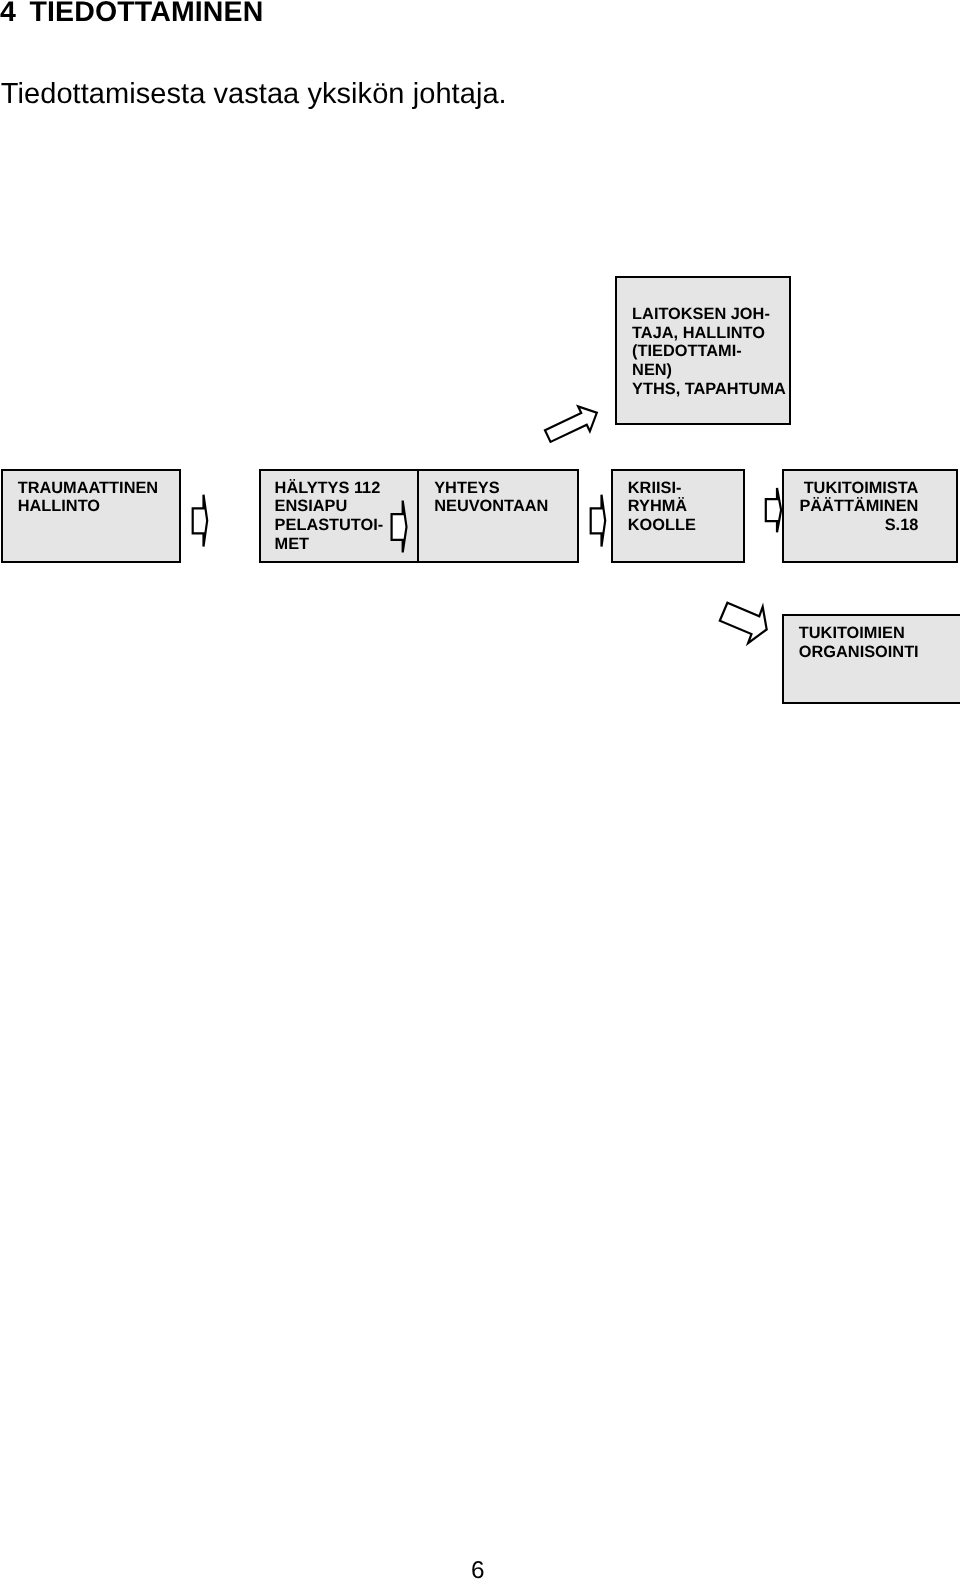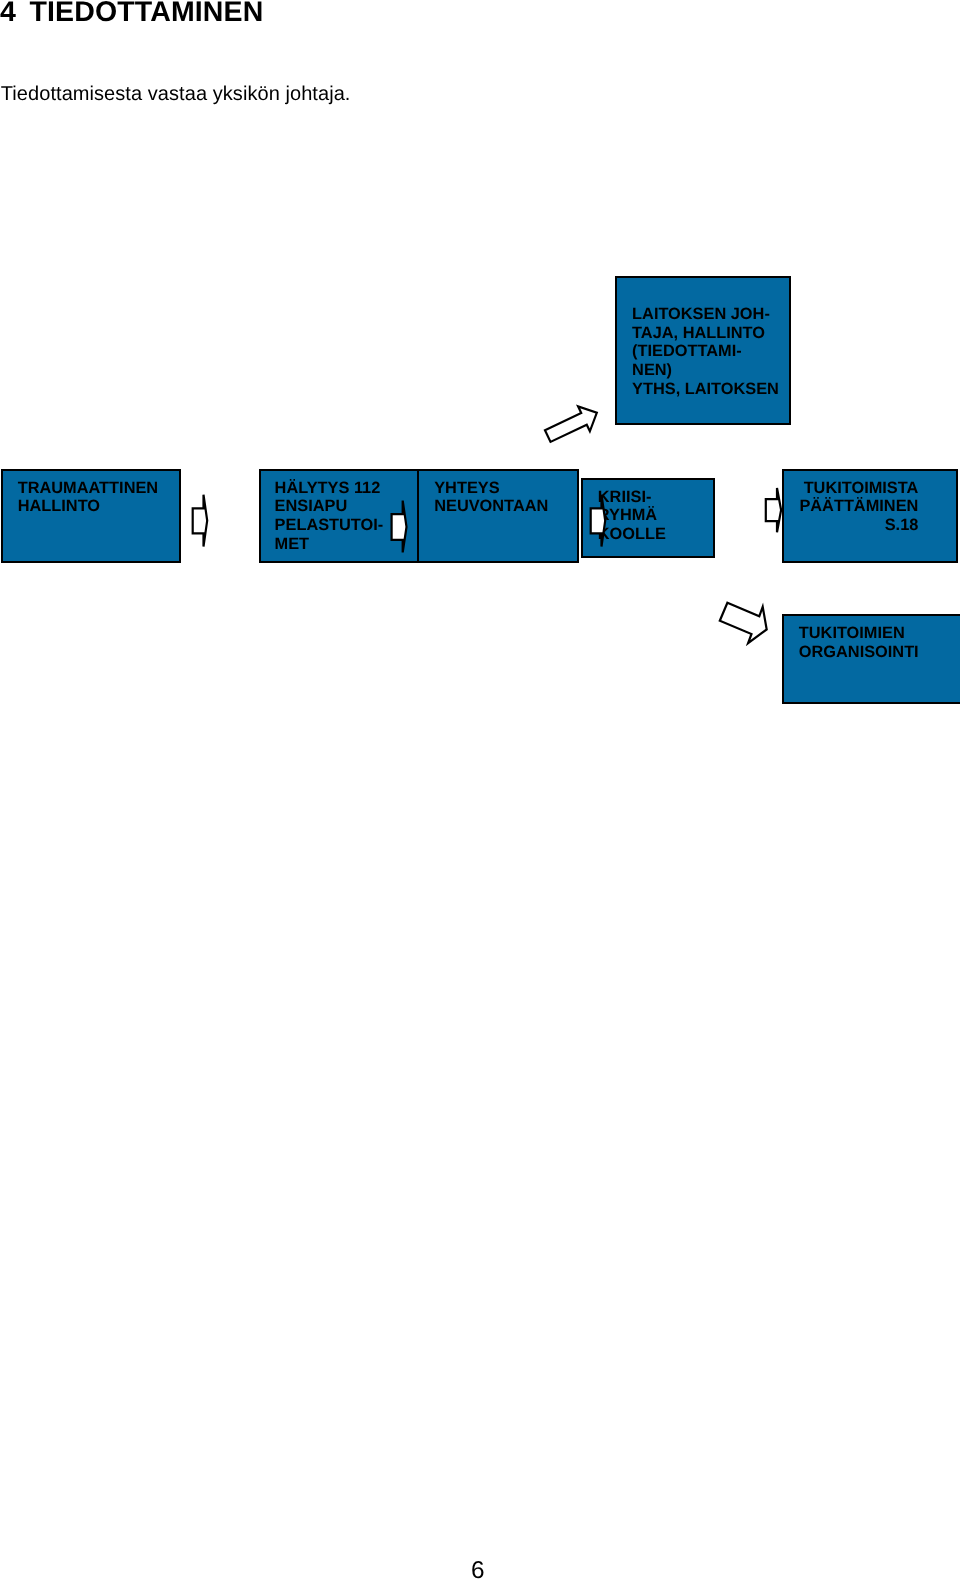--- a/index.html
+++ b/index.html
@@ -25,38 +25,38 @@
   .h-sec {
     font-weight: bold;
     font-size: 28.5px;
     line-height: 28.5px;
     letter-spacing: 0.145px;
     white-space: pre;
   }
   .h-sec .num { display:inline-block; width:29.4px; }
   .body-txt {
     font-weight: normal;
-    font-size: 20px;
+    font-size: 29px;
     line-height: 24.35px;
     letter-spacing: 0.063px;
     white-space: pre;
   }
   .pageno {
     font-weight: normal;
     font-size: 24.35px;
     line-height: 24.35px;
     white-space: pre;
   }
 
   
   .dbox {
     position: absolute;
     border: 2px solid #000000;
     box-sizing: border-box;
-    background: #0369a1;
+    background: #e5e5e5;
   }
   .dbox .txt {
     position: absolute;
     font-weight: bold;
     font-size: 16.35px;
     line-height: 18.72px;
     white-space: pre;
   }
   svg { position: absolute; overflow: visible; }
 </style>
@@ -66,36 +66,36 @@
 <div class="page">
 
   <div class="abs h-sec" style="left:0px; top:-2.24px;"><span class="num">4</span><span>TIEDOTTAMINEN</span></div>
 
   <div class="abs body-txt" style="left:0.8px; top:81.9px;">Tiedottamisesta vastaa yksikön johtaja.</div>
 
 
   <div class="abs" style="left:0px; top:0px; width:960px; height:1579px;">
 
     <div class="dbox" style="left:615px; top:276px; width:176px; height:149px;">
-      <div class="txt" style="left:15.1px; top:26.8px;"><span>LAITOKSEN JOH-</span><br><span>TAJA, HALLINTO</span><br><span>(TIEDOTTAMI-</span><br><span>NEN)</span><br><span>YTHS, LAITOKSEN</span></div>
+      <div class="txt" style="left:15.1px; top:26.8px;"><span>LAITOKSEN JOH-</span><br><span>TAJA, HALLINTO</span><br><span>(TIEDOTTAMI-</span><br><span>NEN)</span><br><span>YTHS, TAPAHTUMA</span></div>
     </div>
 
     <div class="dbox" style="left:1px; top:469px; width:180px; height:94px;">
       <div class="txt" style="left:14.72px; top:7.7px;"><span>TRAUMAATTINEN</span><br><span>HALLINTO</span></div>
     </div>
 
     <div class="dbox" style="left:219px; top:469px; width:161px; height:94px;margin-left:40px;">
       <div class="txt" style="left:13.6px; top:7.7px;"><span>HÄLYTYS 112</span><br><span>ENSIAPU</span><br><span>PELASTUTOI-</span><br><span>MET</span></div>
     </div>
 
     <div class="dbox" style="left:417px; top:469px; width:162px; height:94px;">
       <div class="txt" style="left:15.2px; top:7.7px;"><span>YHTEYS</span><br><span>NEUVONTAAN</span></div>
     </div>
 
-    <div class="dbox" style="left:581px; top:469px; width:134px; height:80px;margin-top:9px;">
+    <div class="dbox" style="left:611px; top:469px; width:134px; height:94px;">
       <div class="txt" style="left:14.8px; top:7.7px;"><span>KRIISI-</span><br><span>RYHMÄ</span><br><span>KOOLLE</span></div>
     </div>
 
     <div class="dbox" style="left:782px; top:469px; width:176px; height:94px;text-align:right;">
       <div class="txt" style="left:15.4px; top:7.7px;"><span>TUKITOIMISTA</span><br><span>PÄÄTTÄMINEN</span><br><span>S.18</span></div>
     </div>
 
     <div class="dbox" style="left:782px; top:614px; width:192px; height:90px;">
       <div class="txt" style="left:14.8px; top:8.1px;"><span>TUKITOIMIEN</span><br><span>ORGANISOINTI</span></div>
     </div>

